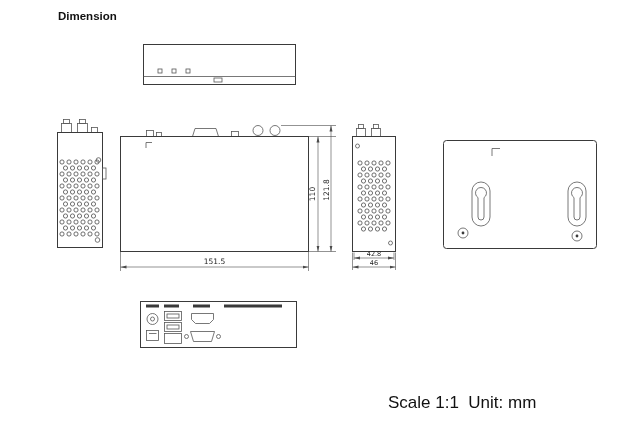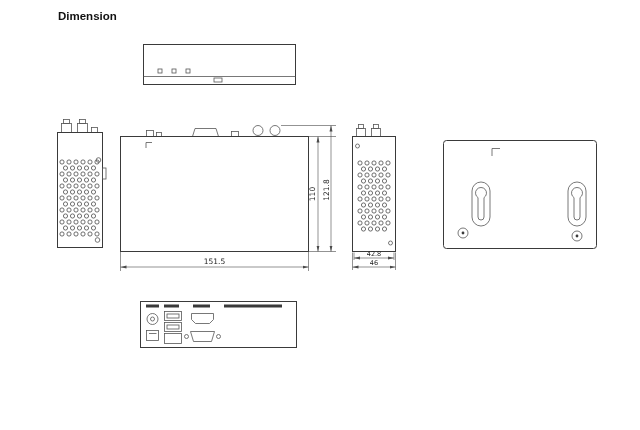--- a/index.html
+++ b/index.html
@@ -272,14 +272,15 @@
         <use href="#bnc" x="264" y="318"></use>
         <use href="#bnc" x="282" y="318"></use>
         <use href="#bnc" x="228" y="336"></use>
         <use href="#bnc" x="246" y="336"></use>
         <use href="#bnc" x="264" y="336"></use>
         <use href="#bnc" x="282" y="336"></use>
       </g>
     </g>
   </svg>
 
+  <div class="scale-note">Scale 1:1  Unit: mm</div>
 
 </div>
 
 </body></html>

